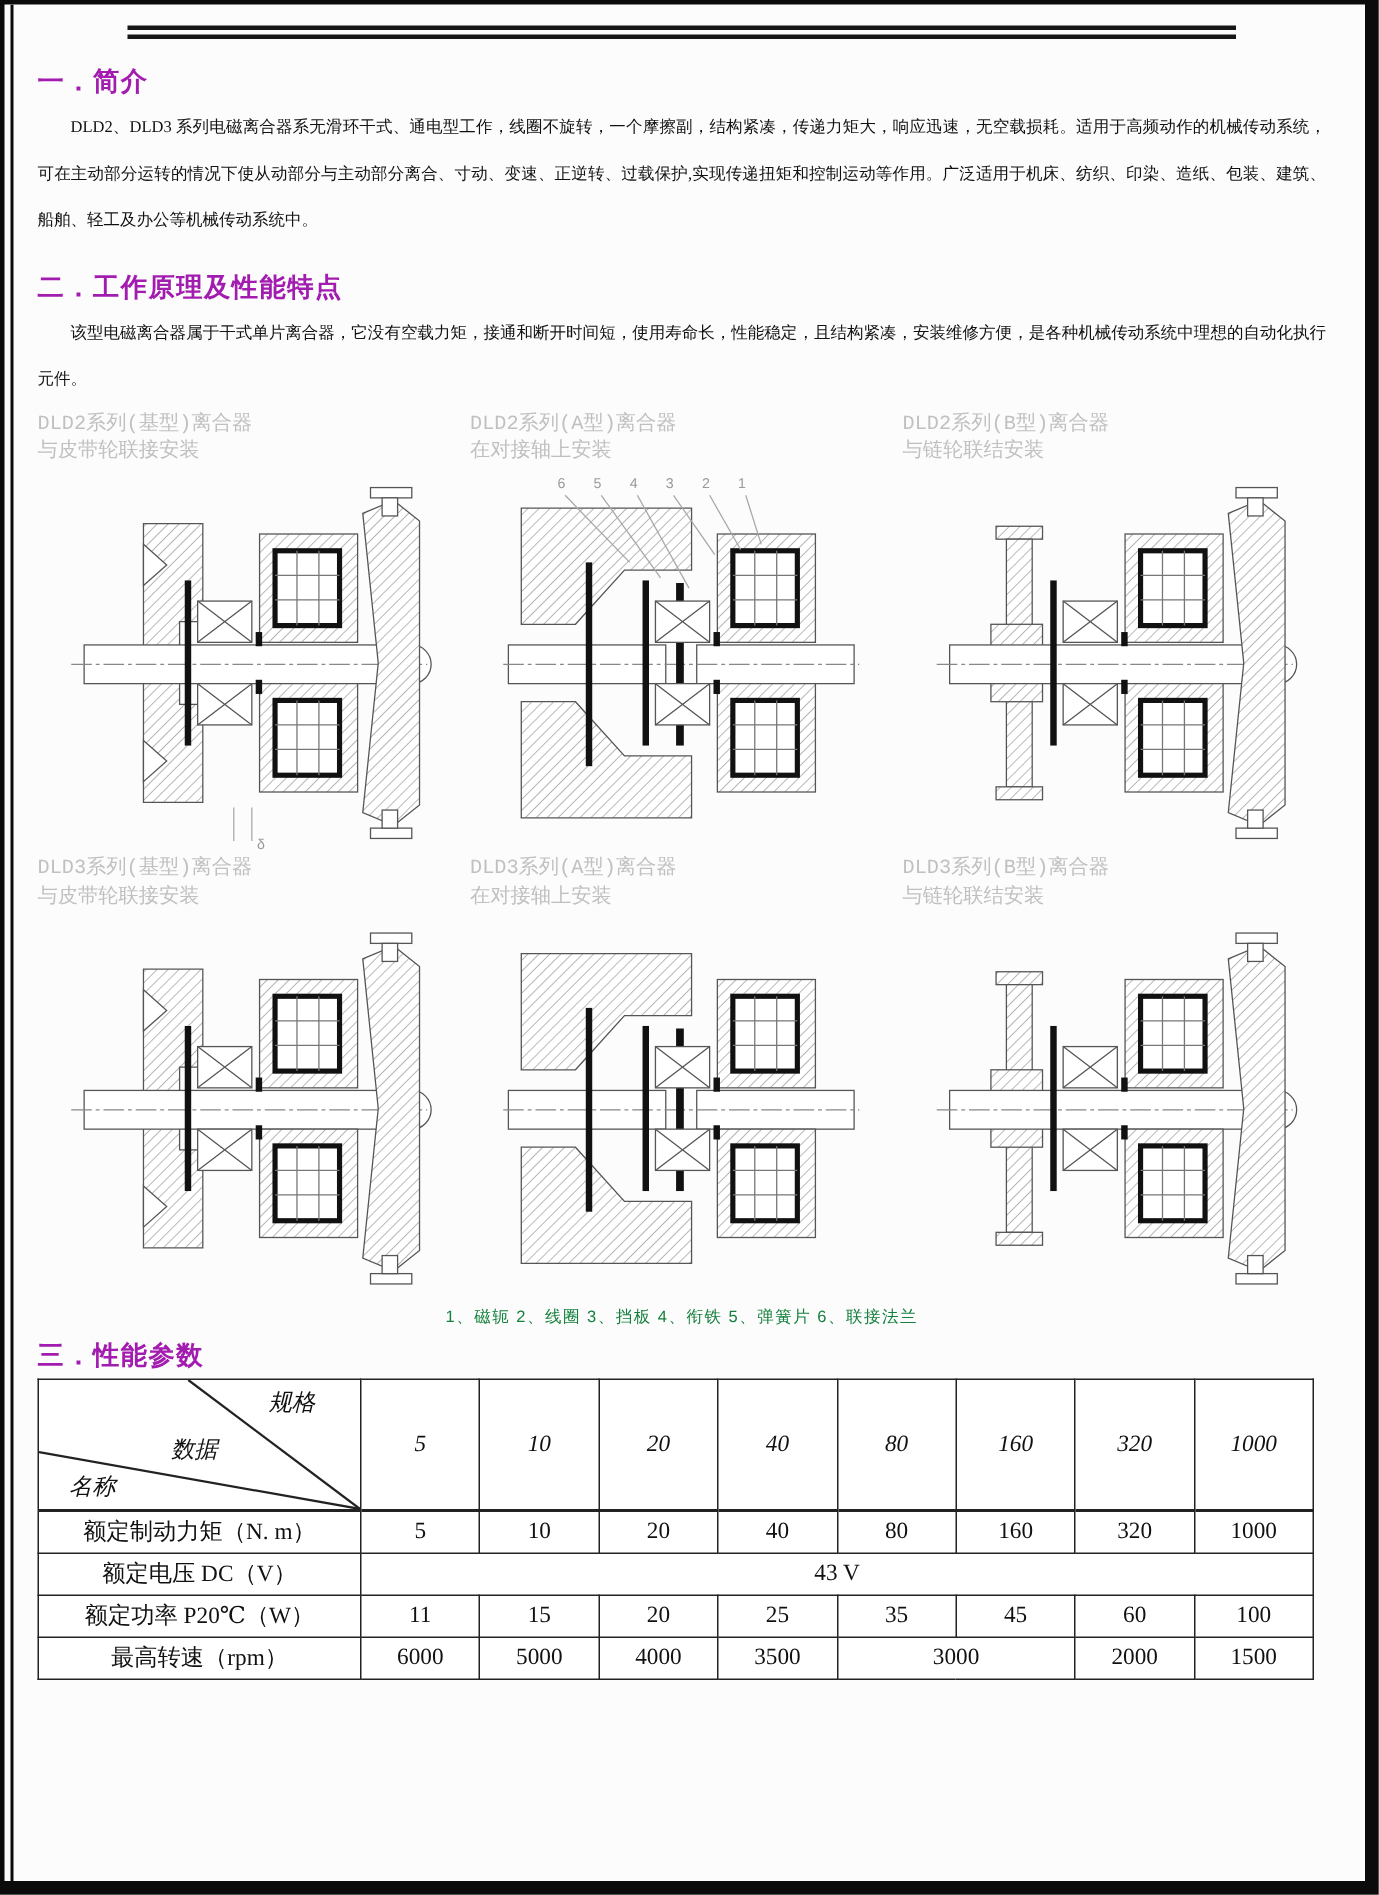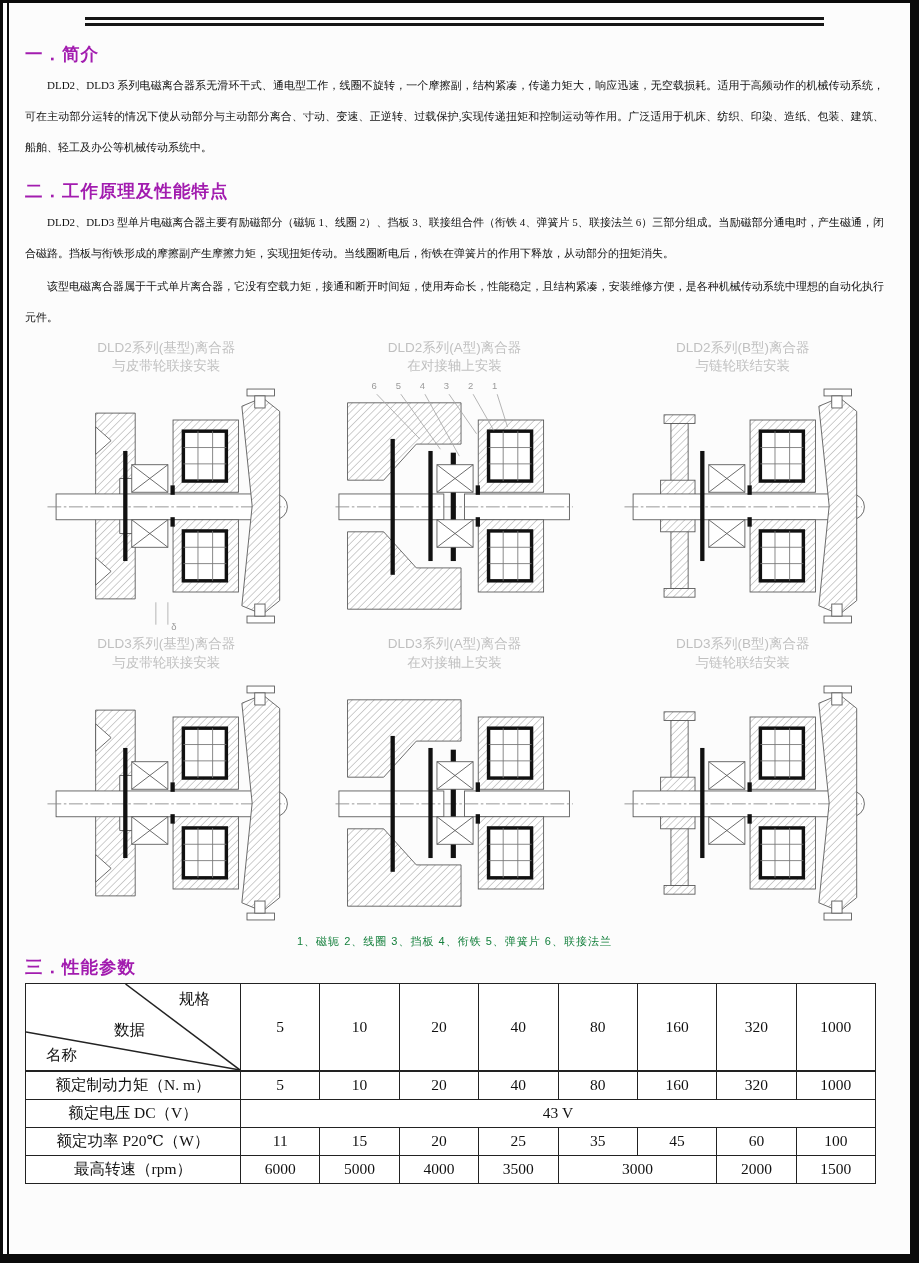--- a/index.html
+++ b/index.html
@@ -17,32 +17,32 @@
     letter-spacing:1px; color:#0a0a0a;
   }
   .double-rule { margin:8px 60px 0 60px; height:3px; border-top:3px solid #161616; border-bottom:3px solid #161616; }
   h2.sec {
     margin:16px 0 4px 0; font-size:17.5px; font-weight:bold; color:#a21caf;
     font-family:"Liberation Sans","DejaVu Sans",sans-serif; letter-spacing:1px;
   }
   p.para { margin:2px 0 0 0; font-size:11px; line-height:31px; text-indent:2em; text-align:justify; }
   .figures { display:grid; grid-template-columns:repeat(3,1fr); column-gap:6px; margin-top:6px; }
   figure.fig { margin:0; padding:0; }
-  figcaption.figcap { text-align:center; font-size:13.5px; line-height:1.35; color:#c0c0c0;
-    font-family:Liberation Sans, sans-serif; }
+  figcaption.figcap { text-align:left; font-size:13.5px; line-height:1.35; color:#c0c0c0;
+    font-family:Liberation Mono, monospace; }
   figcaption.figcap span { display:block; }
   .fig svg.diagram { display:block; width:100%; height:258px; margin-top:2px; }
   .legend { text-align:center; font-size:11px; color:#15803d; margin:2px 0 2px 0;
     font-family:"Liberation Sans","DejaVu Sans",sans-serif; letter-spacing:1px; }
   table.params { border-collapse:collapse; width:851px; margin-top:4px; table-layout:fixed;
     font-size:15.5px; }
   table.params td { border:1.5px solid #222; text-align:center; padding:0; height:27px; background:#fff; }
   td.corner { position:relative; width:215px; height:86px; padding:0; }
   td.label { text-align:left; padding-left:8px; }
-  tr.hdr td { height:86px; border-bottom:2.5px solid #222; }
+  tr.hdr td { height:86px; border-bottom:2.5px solid #222;font-style:italic; }
   .corner svg { position:absolute; inset:0; width:100%; height:100%; }
   .corner .c-top { position:absolute; top:5px; right:30px; font-size:15.5px; }
   .corner .c-mid { position:absolute; top:36px; left:88px; font-size:15.5px; }
   .corner .c-bot { position:absolute; bottom:4px; left:20px; font-size:15.5px; }
   .hidden-defs { position:absolute; width:0; height:0; }
   text.co { font-size:11px; fill:#9a9a9a; font-family:"Liberation Sans","DejaVu Sans",sans-serif; }
 </style>
 </head>
 <body>
 
@@ -97,21 +97,20 @@
 <div class="page">
   <div class="left-line"></div>
   <div class="content">
 
     <div class="double-rule"></div>
 
     <h2 class="sec">一．简介</h2>
     <p class="para">DLD2、DLD3 系列电磁离合器系无滑环干式、通电型工作，线圈不旋转，一个摩擦副，结构紧凑，传递力矩大，响应迅速，无空载损耗。适用于高频动作的机械传动系统，可在主动部分运转的情况下使从动部分与主动部分离合、寸动、变速、正逆转、过载保护,实现传递扭矩和控制运动等作用。广泛适用于机床、纺织、印染、造纸、包装、建筑、船舶、轻工及办公等机械传动系统中。</p>
 
     <h2 class="sec">二．工作原理及性能特点</h2>
-    <p class="para">DLD2、DLD3 型单片电磁离合器主要有励磁部分（磁轭 1、线圈 2）、挡板 3、联接组合件（衔铁 4、弹簧片 5、联接法兰 6）三部分组成。当励磁部分通电时，产生磁通，闭合磁路。挡板与衔铁形成的摩擦副产生摩擦力矩，实现扭矩传动。当线圈断电后，衔铁在弹簧片的作用下释放，从动部分的扭矩消失。</p>
     <p class="para">该型电磁离合器属于干式单片离合器，它没有空载力矩，接通和断开时间短，使用寿命长，性能稳定，且结构紧凑，安装维修方便，是各种机械传动系统中理想的自动化执行元件。</p>
 
     <div class="figures">
 
       <figure class="fig">
         <figcaption class="figcap">
           <span>DLD2系列(基型)离合器</span>
           <span>与皮带轮联接安装</span>
         </figcaption>
         <svg class="diagram" viewBox="0 0 280 300">

